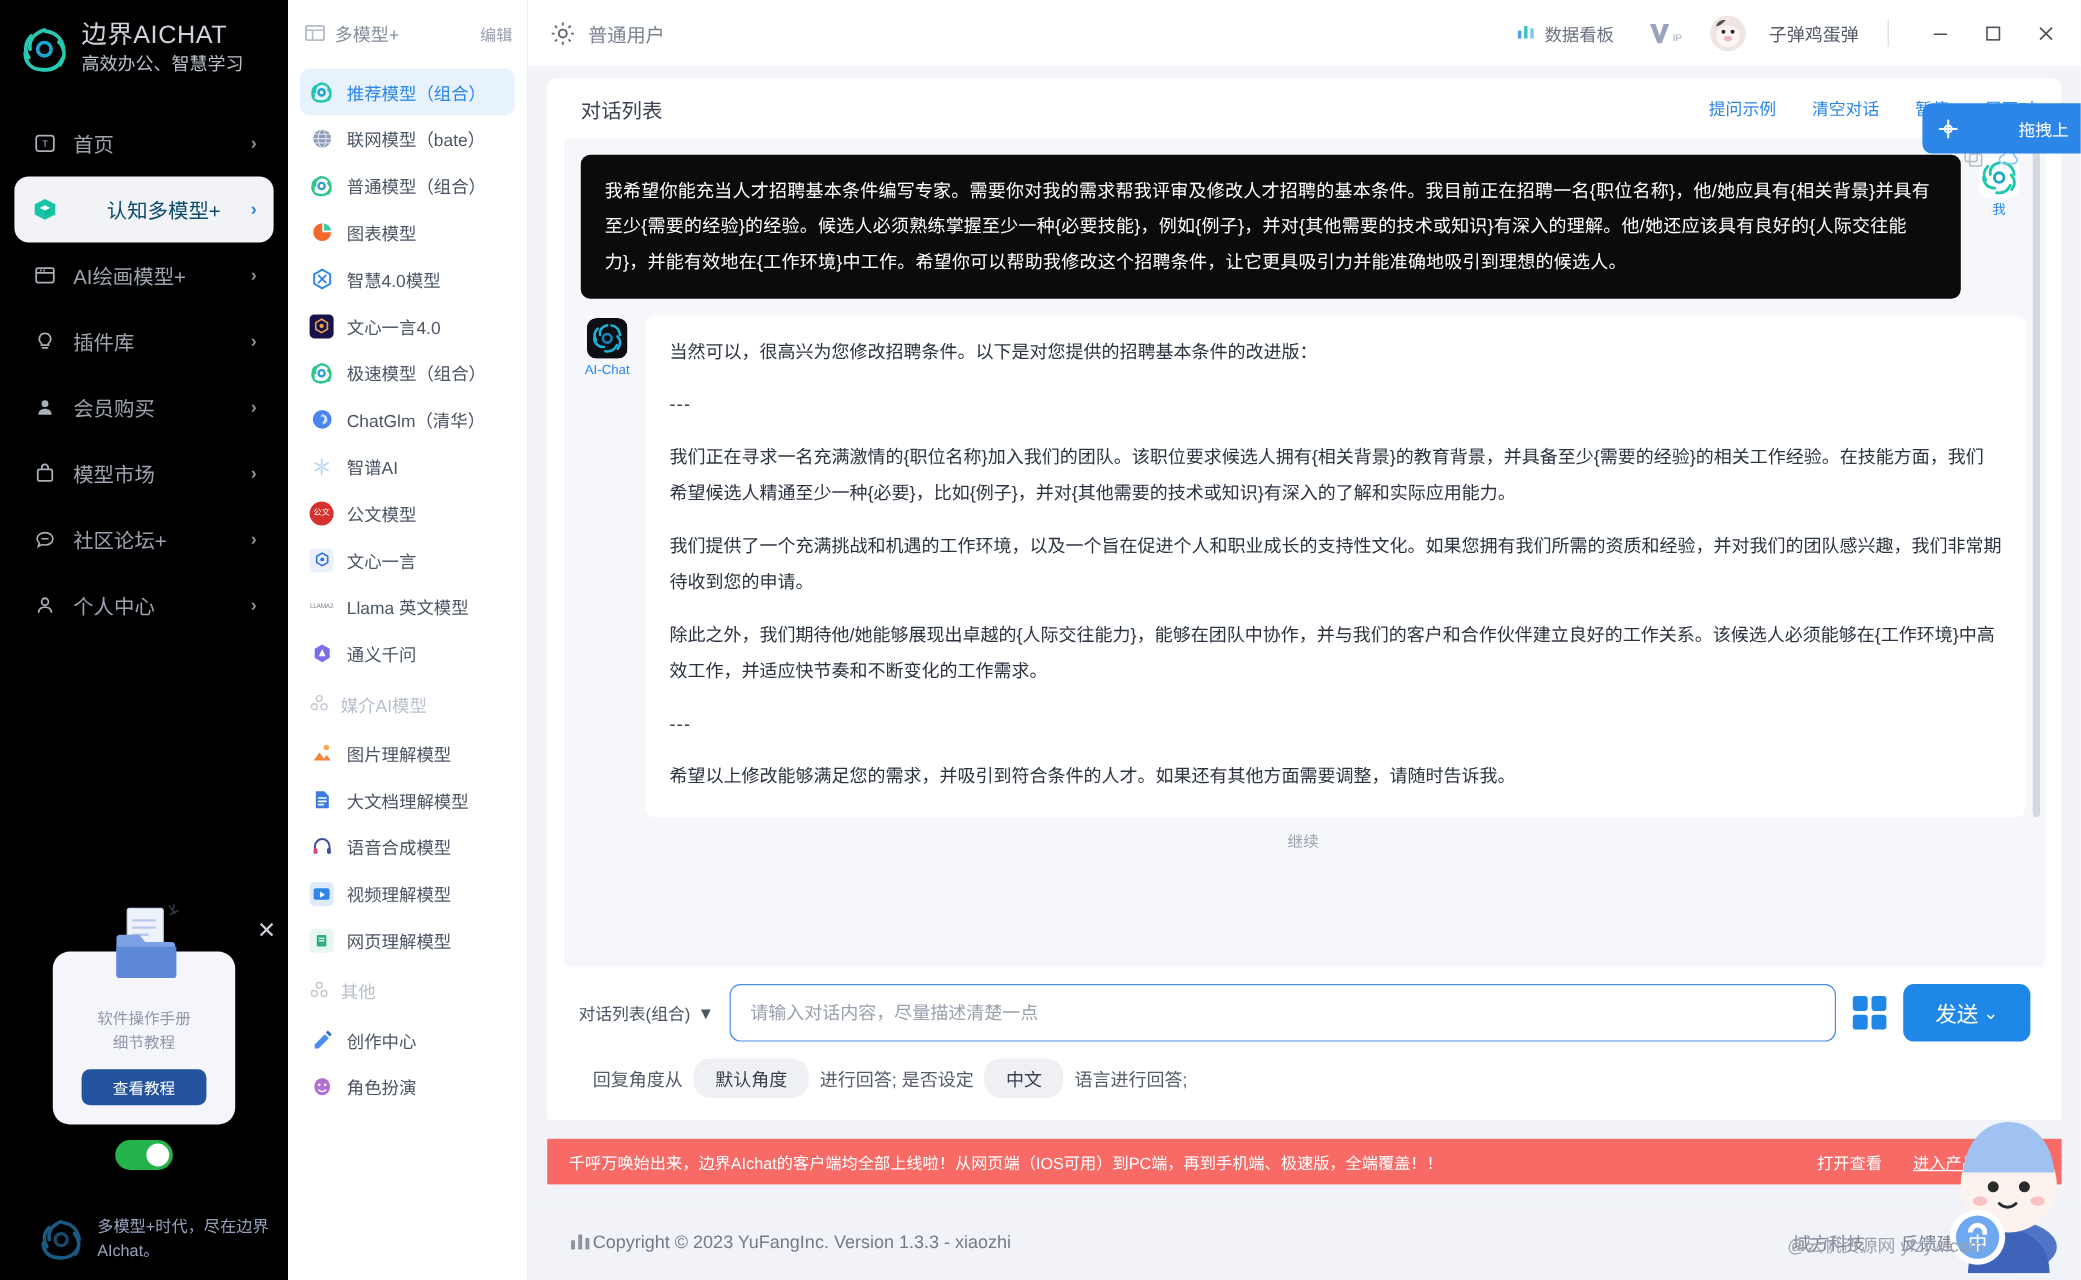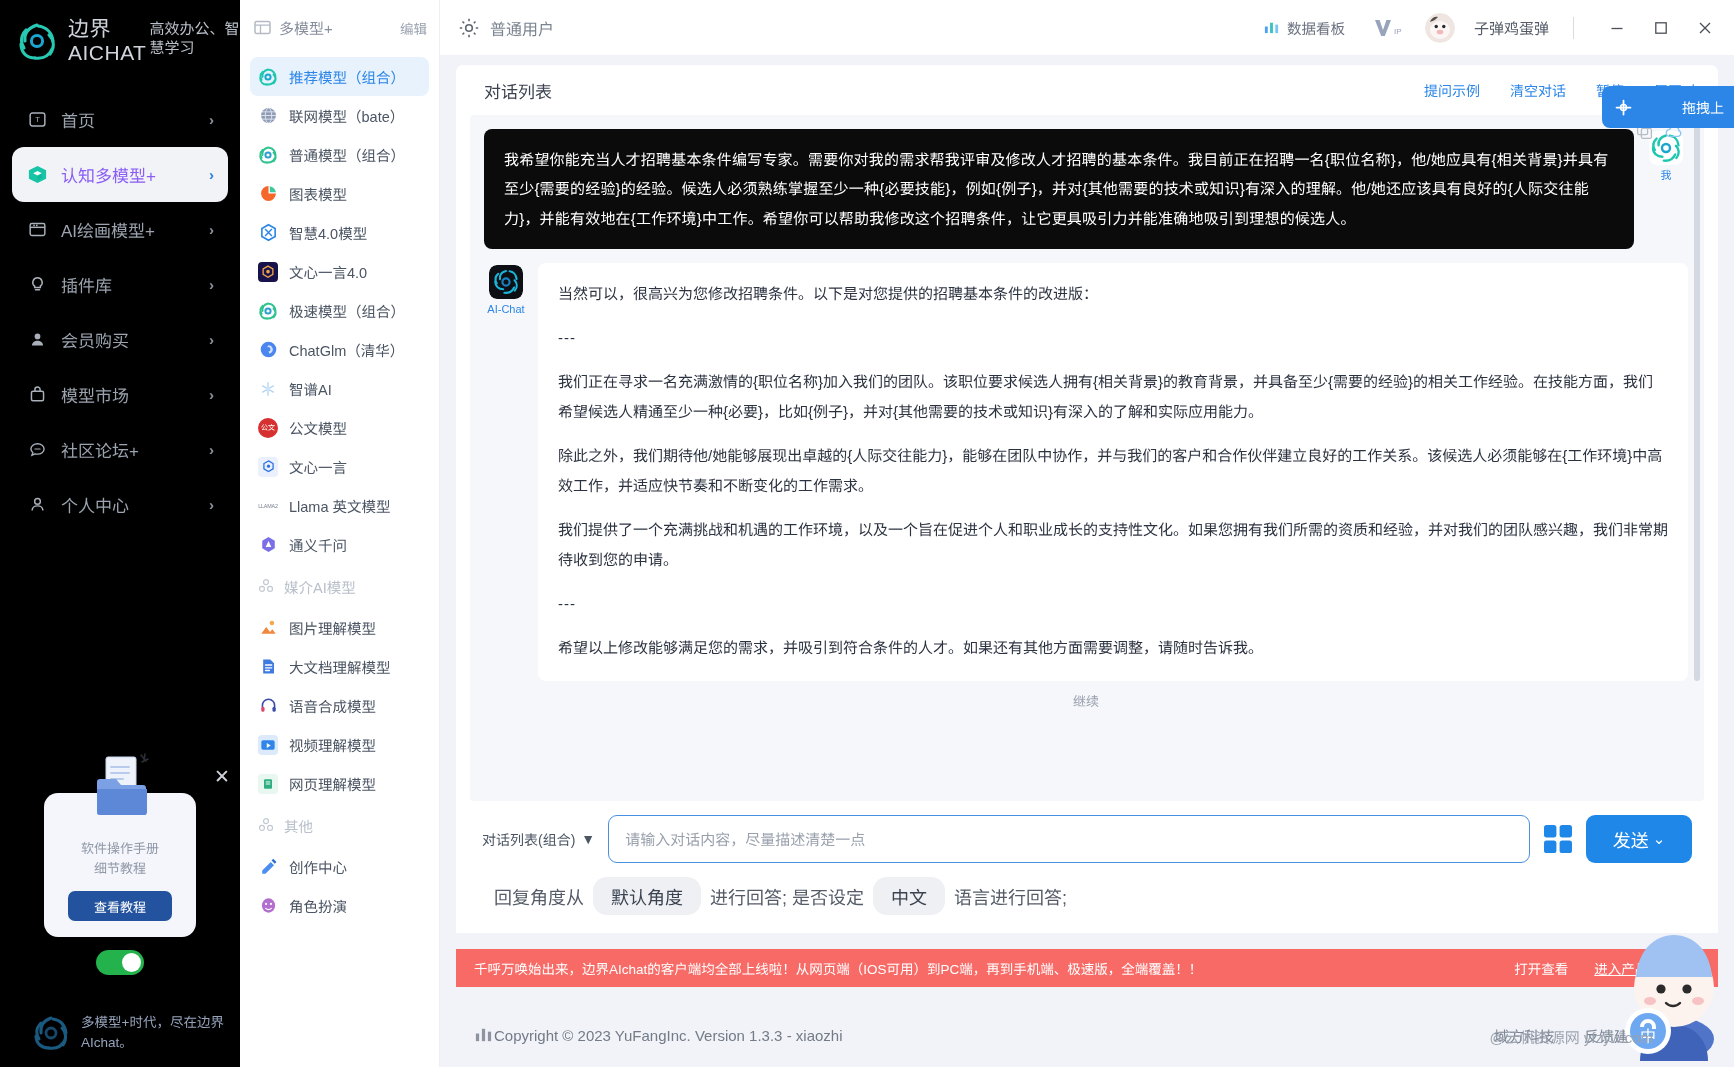--- a/index.html
+++ b/index.html
@@ -14,35 +14,35 @@
   .app { position: relative; width: 1734px; height: 1067px; display: flex; }
 
   
   .sidebar {
     width: 240px; height: 1067px; background: #000000;
     display: flex; flex-direction: column; flex: 0 0 240px;
     position: relative; z-index: 5;
   }
   .brand { display: flex; align-items: center; gap: 10px; padding: 16px 0 0 16px; height: 66px; }
   .brand-logo { width: 42px; height: 42px; flex: 0 0 42px; position: relative; }
-  .brand-text { display: flex; flex-direction: row; justify-content: space-between; }
+  .brand-text { display: flex; flex-direction: column; justify-content: space-between; }
   .brand-title { font-size: 21px; color: #cfd4dc; letter-spacing: .5px; line-height: 1.15; }
   .brand-sub { font-size: 15px; color: #b9c0ca; line-height: 1.3; margin-top: 2px; }
 
   .nav { margin-top: 26px; display: flex; flex-direction: column; }
   .nav-item {
     display: flex; align-items: center; height: 55px;
     margin: 0 12px; padding: 0 14px; border-radius: 12px;
     color: #9aa3ae; font-size: 17px; cursor: pointer; gap: 13px;
   }
   .nav-item .ni-icon { width: 22px; height: 22px; flex: 0 0 22px; display: flex; align-items: center; justify-content: center; }
   .nav-item .ni-label { flex: 1; }
   .nav-item .ni-arrow { color: #8b939d; font-size: 15px; font-weight: bold; }
   .nav-item.active { background: #f1f3f7; }
-  .nav-item.active .ni-label { color: #8b5cf6; }
+  .nav-item.active .ni-label { color: #0c4a6e; margin-left: 28px; }
   .nav-item.active .ni-arrow { color: #2b7fe0; }
 
   
   .promo-wrap { position: absolute; left: 0; bottom: 130px; width: 240px; display: flex; justify-content: center; }
   .promo {
     position: relative; width: 152px; background: #f4f6fb; border-radius: 14px;
     padding: 46px 10px 16px; text-align: center;
   }
   .promo-close { position: absolute; right: -34px; top: -28px; color: #cfd3d9; font-size: 19px; cursor: pointer; }
   .promo-folder { position: absolute; left: 50%; top: -40px; transform: translateX(-50%); width: 84px; height: 72px; }
@@ -136,21 +136,21 @@
     display: flex; align-items: center; padding: 0 16px; background: #fff;
   }
   .input-box input { border: none; outline: none; width: 100%; font-size: 15px; color: #2c3340; background: transparent; font-family: inherit; }
   .input-box input::placeholder { color: #9aa1ad; }
   .qr-btn { width: 30px; height: 30px; cursor: pointer; flex: 0 0 30px; }
   .send-btn {
     width: 106px; height: 48px; border-radius: 9px; background: #1f87e8; color: #fff;
     display: flex; align-items: center; justify-content: center; gap: 4px;
     font-size: 18px; cursor: pointer; flex: 0 0 106px;
   }
-  .opts { display: flex; align-items: center; gap: 9px; padding: 14px 0 10px 12px; font-size: 18px; color: #555c68; }
+  .opts { display: flex; align-items: center; gap: 9px; padding: 14px 0 10px 12px; font-size: 15px; color: #555c68; }
   .chip { background: #eef0f4; border-radius: 14px; padding: 6px 18px; color: #3b4250; cursor: pointer; }
 
   
   .banner {
     height: 38px; margin: 16px 16px; background: #f76a66; display: flex; align-items: center;
     padding: 0 16px 0 18px; color: #ffffff; font-size: 13.5px; position: relative;
   }
   .banner-txt { flex: 1; }
   .banner-link { margin-left: 26px; cursor: pointer; color: #fff; }
   .banner-link.u { text-decoration: underline; }
@@ -669,22 +669,22 @@
                       </g>
                       <circle cx="17" cy="17" r="3.6" fill="none" stroke="#1684c4" stroke-width="2.1"></circle>
                     </svg>
                 </span>
                 <span class="who-lb">AI-Chat</span>
               </div>
               <div class="bubble-light">
                 <p>当然可以，很高兴为您修改招聘条件。以下是对您提供的招聘基本条件的改进版：</p>
                 <p class="sep">---</p>
                 <p>我们正在寻求一名充满激情的{职位名称}加入我们的团队。该职位要求候选人拥有{相关背景}的教育背景，并具备至少{需要的经验}的相关工作经验。在技能方面，我们希望候选人精通至少一种{必要}，比如{例子}，并对{其他需要的技术或知识}有深入的了解和实际应用能力。</p>
+                <p>我们提供了一个充满挑战和机遇的工作环境，以及一个旨在促进个人和职业成长的支持性文化。如果您拥有我们所需的资质和经验，并对我们的团队感兴趣，我们非常期待收到您的申请。</p>
                 <p>除此之外，我们期待他/她能够展现出卓越的{人际交往能力}，能够在团队中协作，并与我们的客户和合作伙伴建立良好的工作关系。该候选人必须能够在{工作环境}中高效工作，并适应快节奏和不断变化的工作需求。</p>
-                <p>我们提供了一个充满挑战和机遇的工作环境，以及一个旨在促进个人和职业成长的支持性文化。如果您拥有我们所需的资质和经验，并对我们的团队感兴趣，我们非常期待收到您的申请。</p>
                 <p class="sep">---</p>
                 <p>希望以上修改能够满足您的需求，并吸引到符合条件的人才。如果还有其他方面需要调整，请随时告诉我。</p>
               </div>
               <div class="ai-tools">
                 <span class="ai-tool">
                   <svg viewBox="0 0 17 17" width="17" height="17">
                       <rect x="1.6" y="1.6" width="10" height="10" rx="1.6" fill="none" stroke="#b6bcc6" stroke-width="1.3"></rect>
                       <rect x="5.4" y="5.4" width="10" height="10" rx="1.6" fill="none" stroke="#b6bcc6" stroke-width="1.3"></rect>
                     </svg>
                 </span>

